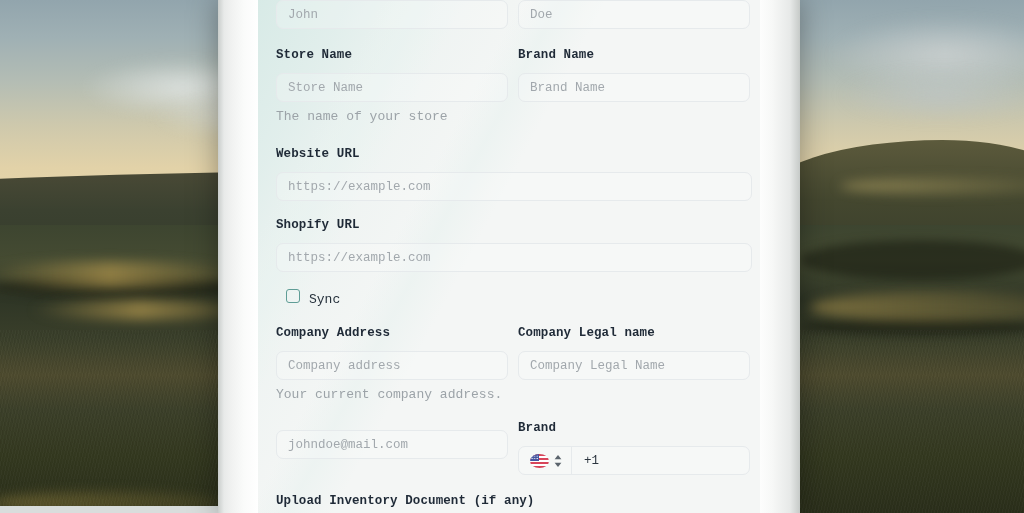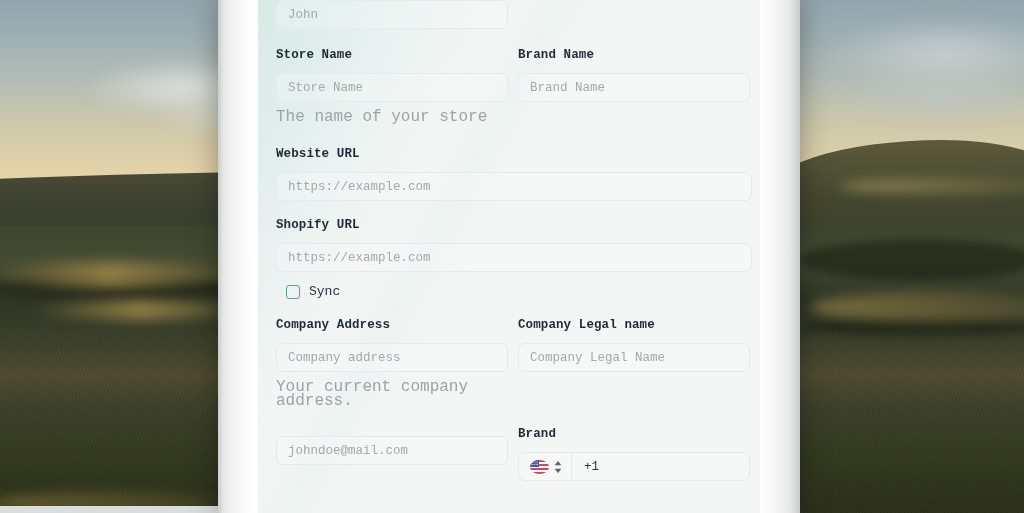--- a/index.html
+++ b/index.html
@@ -201,21 +201,21 @@
     display: flex;
     align-items: center;
     padding: 0 11px;
     font-size: 12.5px;
     color: #a2a8ad;
     overflow: hidden;
     white-space: nowrap;
   }
 
   .helper {
-    font-size: 16px;
+    font-size: 13px;
     color: #9ca3a8;
     line-height: 14px;
   }
 
   
   .check-row {
     display: flex;
     align-items: center;
     gap: 9px;
     padding-left: 10px;
@@ -223,20 +223,21 @@
   .checkbox {
     width: 14px; height: 14px;
     border: 1.6px solid #5f9d96;
     border-radius: 3px;
     background: transparent;
     flex: 0 0 14px;
   }
   .check-label {
     font-size: 13px;
     color: #26313c;
+    margin-top: 8px;
   }
 
   
   .phone {
     height: 29px;
     border: 1px solid #e6eaec;
     border-radius: 7px;
     background: rgba(255,255,255,0.22);
     display: flex;
     align-items: center;
@@ -331,20 +332,23 @@
 
       <div class="sheen"></div>
       <div class="sheen2"></div>
 
       <div class="form">
 
         <div class="row">
           <div class="col">
             <div class="field">John</div>
           </div>
+          <div class="col">
+            <div class="field">Doe</div>
+          </div>
         </div>
 
         <div class="gap-18"></div>
 
         <div class="row">
           <div class="col">
             <div class="label">Store Name</div>
             <div class="gap-10"></div>
             <div class="field">Store Name</div>
             <div class="gap-8"></div>
@@ -424,20 +428,21 @@
                 </span>
               </div>
               <div class="phone-value">+1</div>
             </div>
           </div>
         </div>
 
         <div class="gap-18"></div>
 
         <div class="col-full">
+          <div class="label">Upload Inventory Document (if any)</div>
           <div class="gap-12"></div>
 
         </div>
 
       </div>
     </div>
   </div>
 </div>
 
 </body></html>

